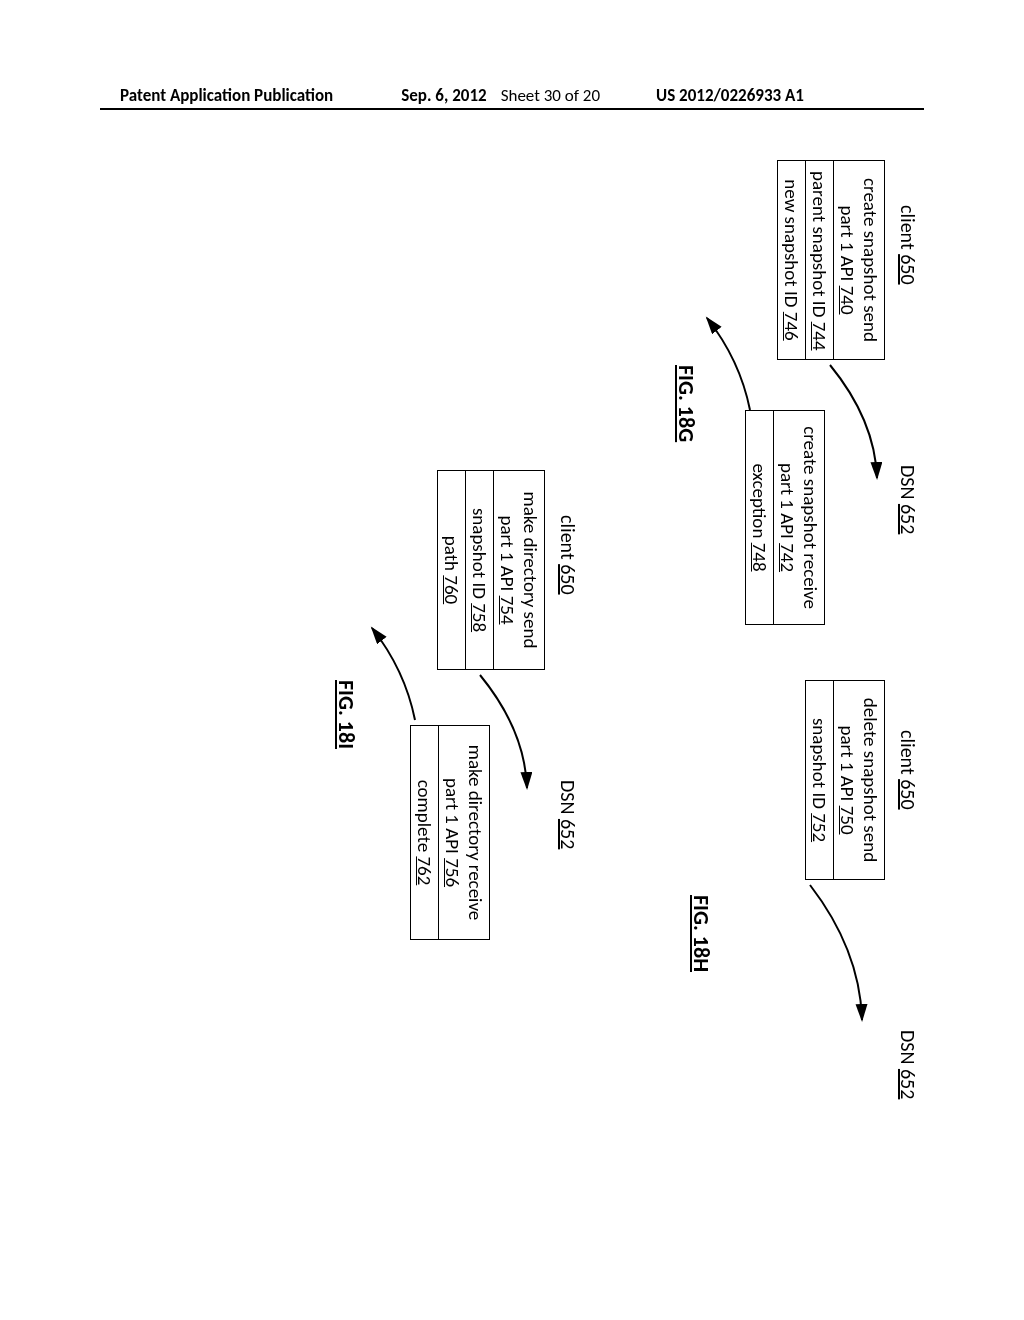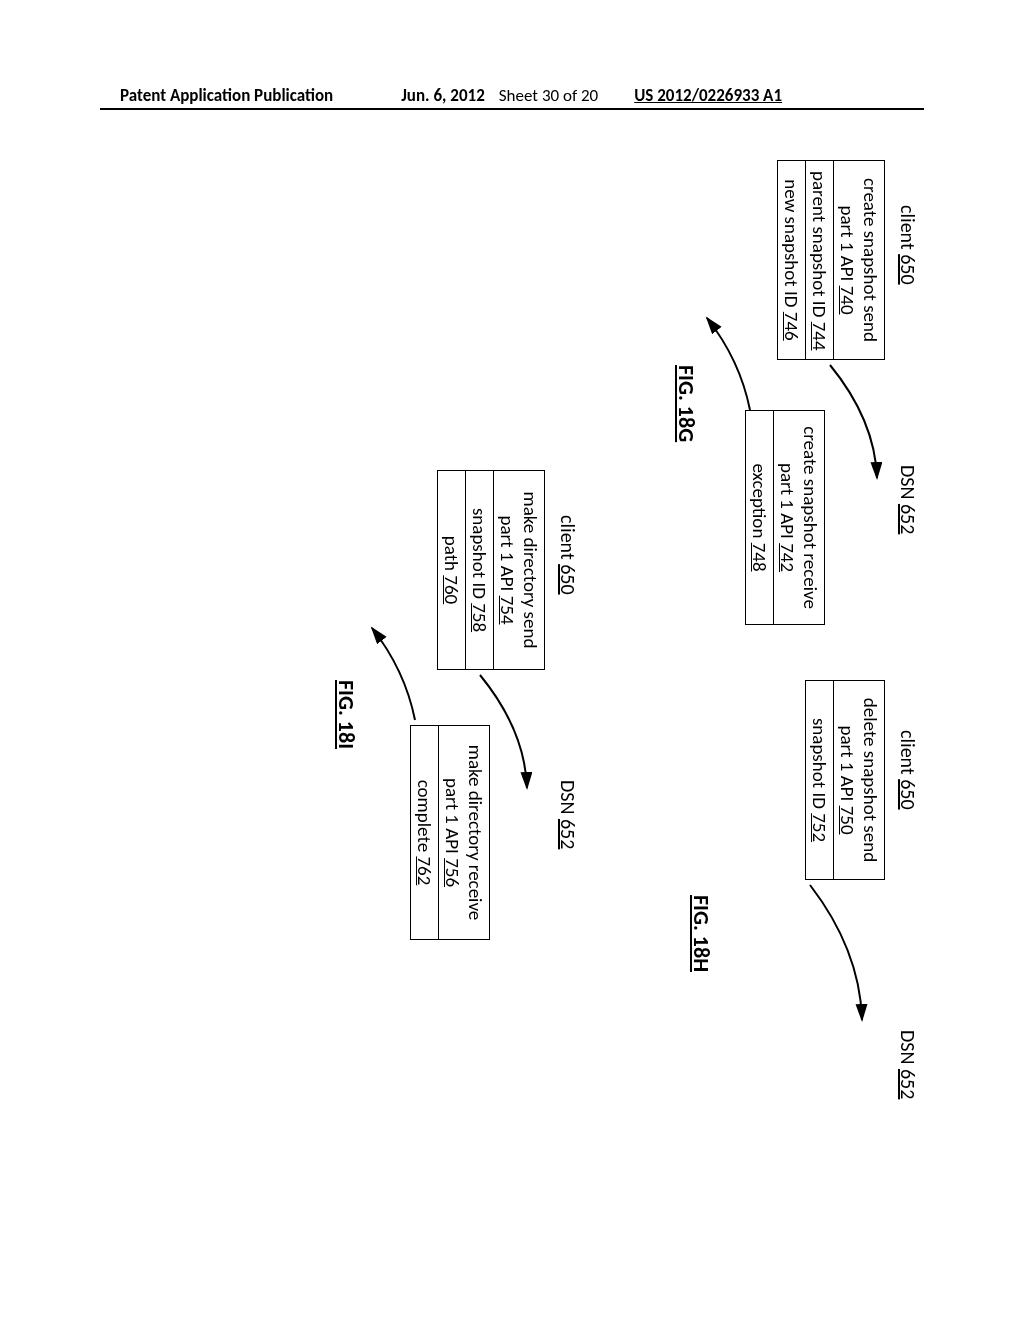--- a/index.html
+++ b/index.html
@@ -15,21 +15,21 @@
     top: 85px;
     left: 0;
     width: 100%;
     display: flex;
     font-weight: bold;
     font-size: 17px;
   }
   .header .pub { margin-left: 120px; }
   .header .date { margin-left: 68px; }
   .header .sheet { margin-left: 14px; font-weight: normal; }
-  .header .docnum { margin-left: 36px; text-decoration: underline; }
+  .header .docnum { margin-left: 56px; }
   .header-rule {
     position: absolute;
     top: 108px;
     left: 100px;
     width: 824px;
     border-top: 2px solid #000;
   }
   .rotated-canvas {
     position: absolute;
     top: 160px;
@@ -66,21 +66,21 @@
   }
   .cell:last-child { border-bottom: none; }
   .ul { text-decoration: underline; }
   svg.arrow { position: absolute; overflow: visible; }
 </style>
 </head>
 <body>
 
 <div class="header">
   <span class="pub">Patent Application Publication</span>
-  <span class="date">Jun. 6, 2012</span>
+  <span class="date">Sep. 6, 2012</span>
   <span class="sheet">Sheet 30 of 20</span>
   <span class="docnum">US 2012/0226933 A1</span>
 </div>
 <div class="header-rule"></div>
 
 <div class="rotated-canvas">
 
   <div class="label" style="left:45px; top:10px;">
     <span>client</span> <span class="ul">650</span>
   </div>

